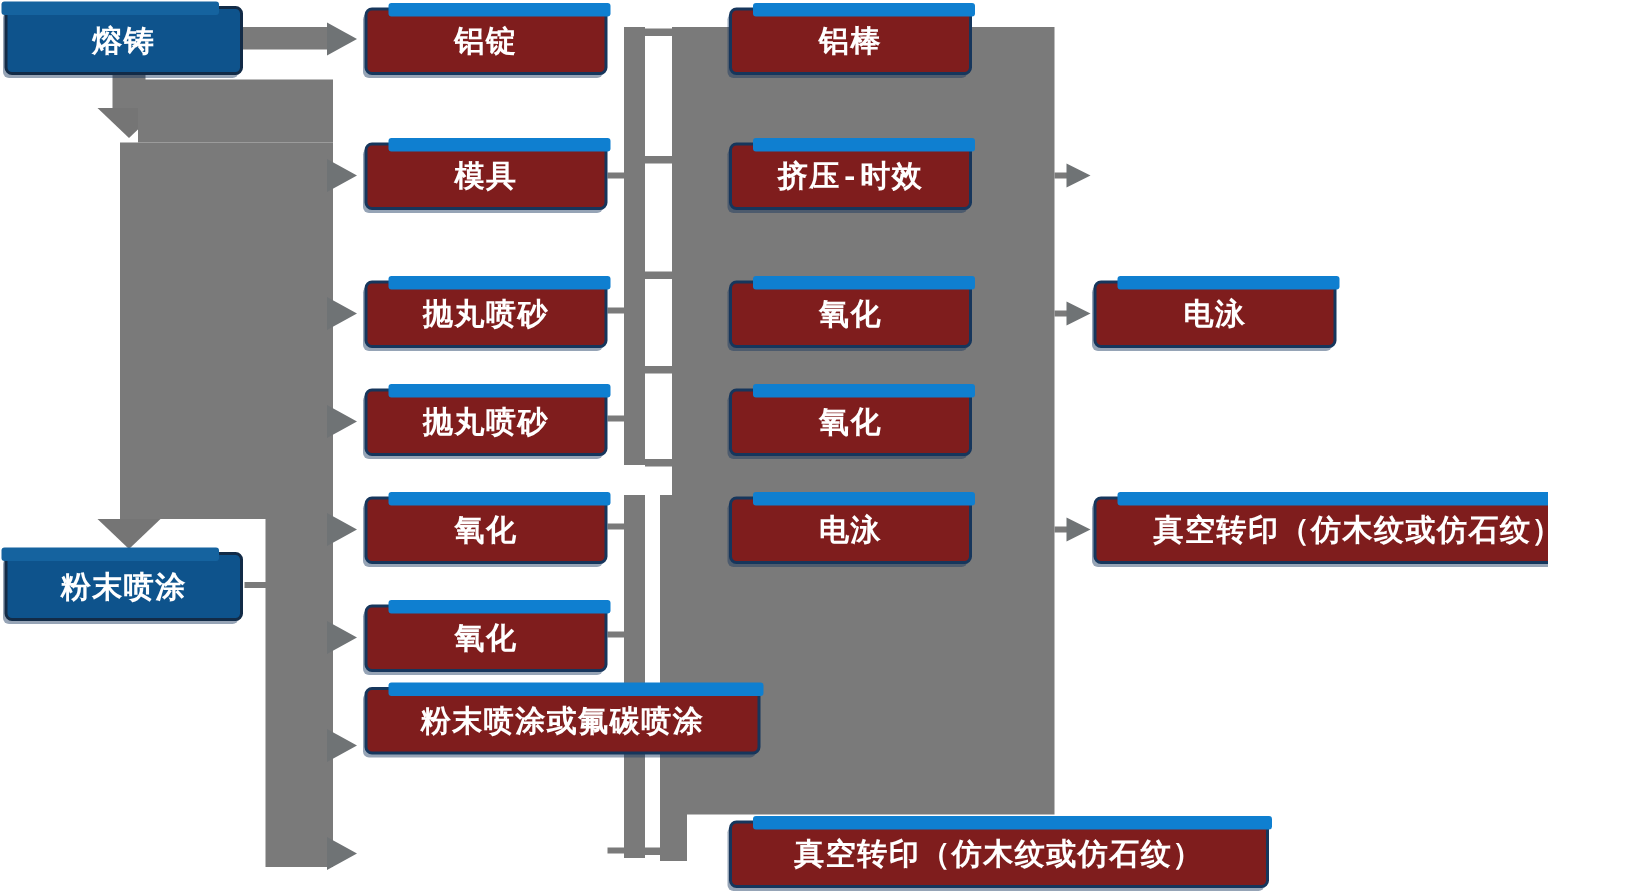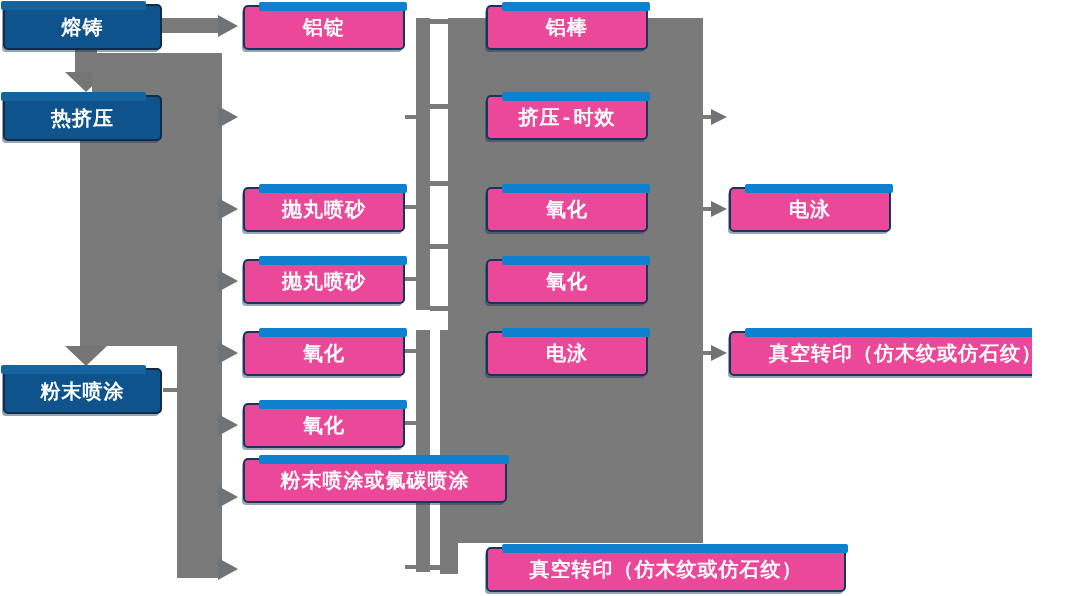--- a/index.html
+++ b/index.html
@@ -15,21 +15,21 @@
     border-left:20px solid #6f7375;}
   .arr-r.small{border-top:8px solid transparent;border-bottom:8px solid transparent;
     border-left:16px solid #6f7375;}
   .arr-d{position:absolute;width:0;height:0;z-index:1;
     border-left:21px solid transparent;border-right:21px solid transparent;
     border-top:20px solid #757575;}
   
   .box{
     position:absolute;height:45px;z-index:3;box-sizing:border-box;
     display:flex;align-items:center;justify-content:center;
-    background:#ec4899;border:2px solid #16365c;border-radius:5px;
+    background:#7f1d1d;border:2px solid #16365c;border-radius:5px;
     color:#ffffff;font-size:20px;font-weight:bold;letter-spacing:1px;
     box-shadow:-2px 3px 0 -1px rgba(23,54,93,0.45);
   }
   .box::before{content:"";position:absolute;top:-5px;left:14px;right:-4px;height:9px;
     background:#0f7fd0;z-index:-1;border-radius:2px;}
   .box.dark{background:#0e538c;border-color:#122b47;height:46px;}
   .box.dark::before{background:#15639f;left:-4px;right:14px;}
 </style>
 </head>
 <body>
@@ -74,24 +74,24 @@
   <div class="gray" style="left:448px;top:18px;width:255px;height:525px;"></div>
 
   <div class="gray" style="left:703px;top:115px;width:10px;height:4px;"></div>
   <div class="arr-r small" style="left:711px;top:109px;"></div>
   <div class="gray" style="left:703px;top:207px;width:10px;height:4px;"></div>
   <div class="arr-r small" style="left:711px;top:201px;"></div>
   <div class="gray" style="left:703px;top:351px;width:10px;height:4px;"></div>
   <div class="arr-r small" style="left:711px;top:345px;"></div>
 
   <div class="box dark" style="left:3px;top:4px;width:159px;">熔铸</div>
-  <div class="box dark" style="left:3px;top:95px;width:159px;">热挤压</div>
   <div class="box dark" style="left:3px;top:368px;width:159px;">粉末喷涂</div>
 
   <div class="box" style="left:243px;top:5px;width:162px;">铝锭</div>
+  <div class="box" style="left:243px;top:95px;width:162px;">模具</div>
   <div class="box" style="left:243px;top:187px;width:162px;">抛丸喷砂</div>
   <div class="box" style="left:243px;top:259px;width:162px;">抛丸喷砂</div>
   <div class="box" style="left:243px;top:331px;width:162px;">氧化</div>
   <div class="box" style="left:243px;top:403px;width:162px;">氧化</div>
   <div class="box" style="left:243px;top:458px;width:264px;">粉末喷涂或氟碳喷涂</div>
 
   <div class="box" style="left:486px;top:95px;width:162px;">挤压-时效</div>
   <div class="box" style="left:486px;top:5px;width:162px;">铝棒</div>
   <div class="box" style="left:486px;top:187px;width:162px;">氧化</div>
   <div class="box" style="left:486px;top:259px;width:162px;">氧化</div>

